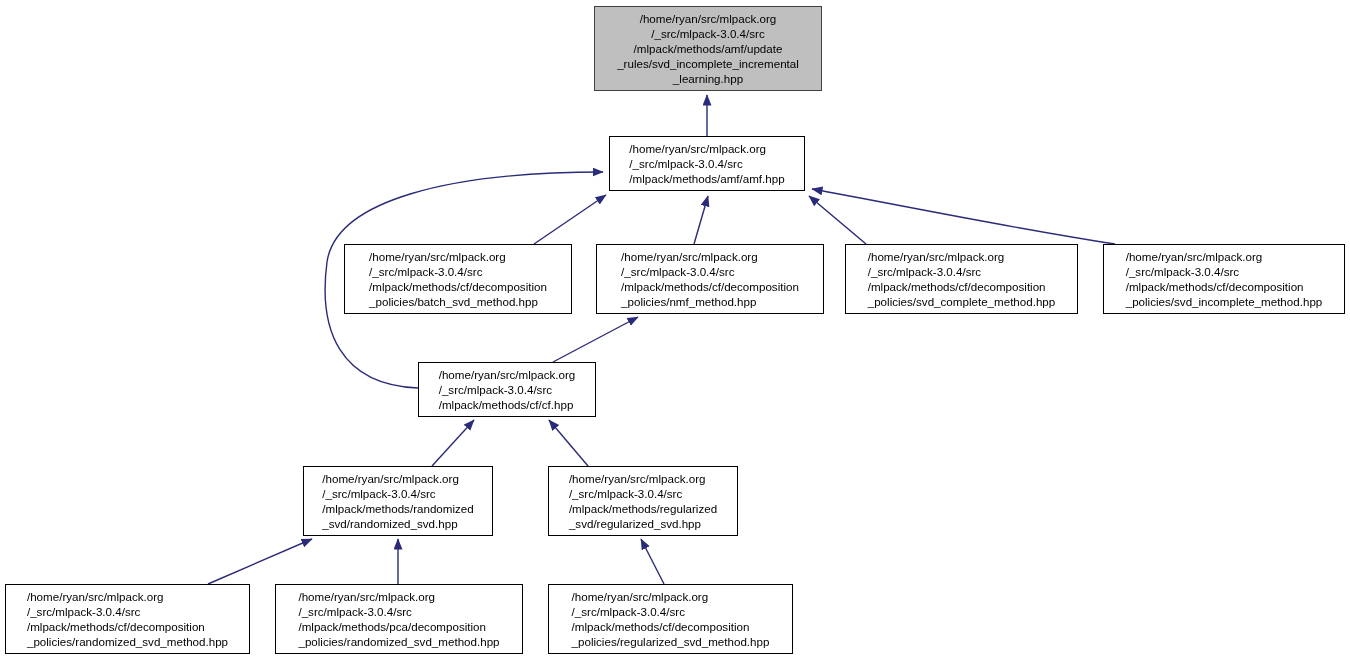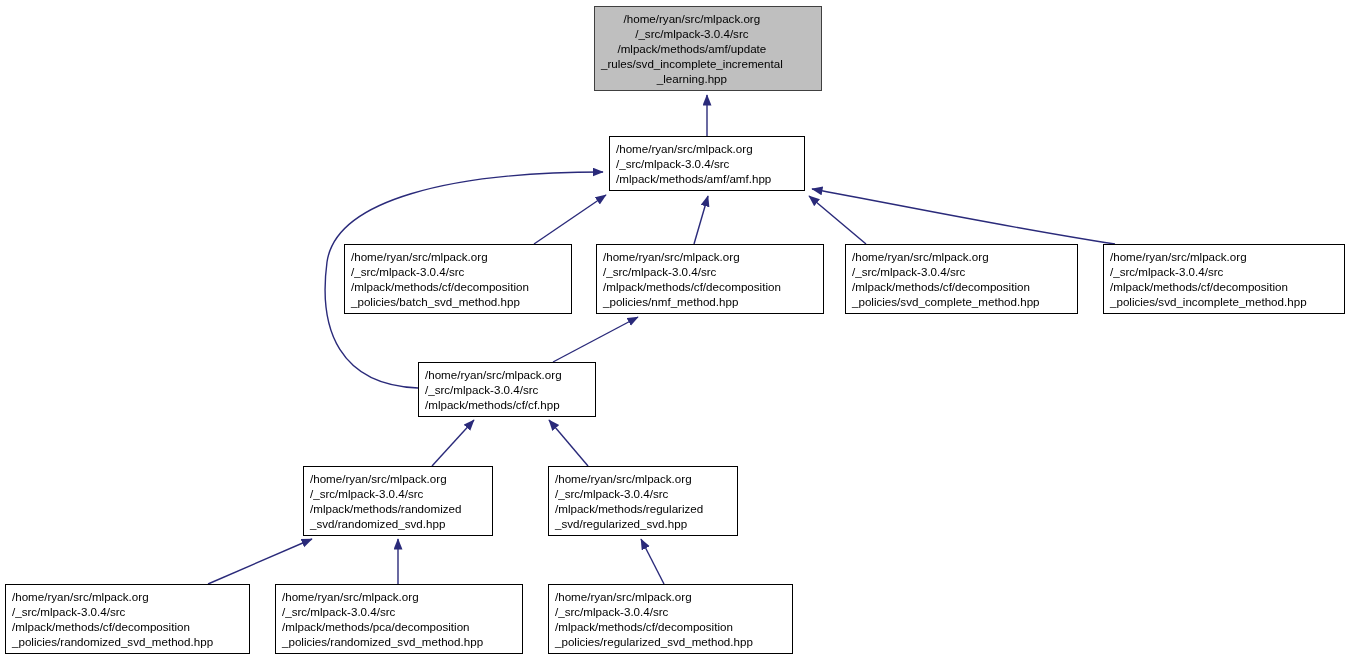--- a/index.html
+++ b/index.html
@@ -23,20 +23,21 @@
     height: 660px;
     pointer-events: none;
   }
   .node {
     position: absolute;
     box-sizing: border-box;
     border: 1px solid #000000;
     background: #ffffff;
     display: flex;
     align-items: center;
+    justify-content: center;
     padding: 3px 6px;
     z-index: 2;
   }
   .node.root {
     background: #bfbfbf;
     border: 1px solid #404040;
   }
   .node-label {
     font-size: 11.6px;
     line-height: 15px;

